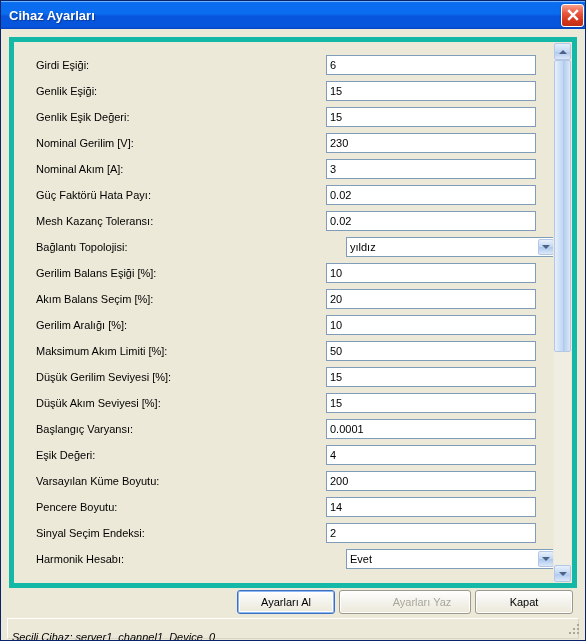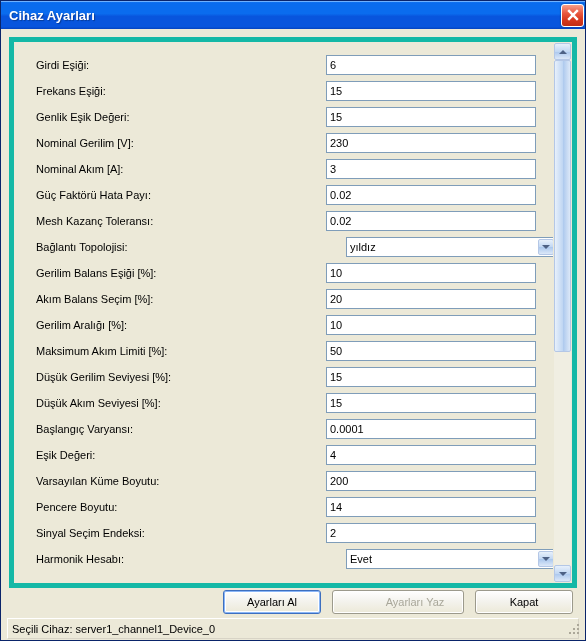--- a/index.html
+++ b/index.html
@@ -161,21 +161,21 @@
     border: 1px solid #b4c7e6;
     border-radius: 2px;
     box-sizing: border-box;
   }
 
   .button-row {
     position: absolute;
     right: 12px;
     bottom: 26px;
     display: flex;
-    gap: 11px;
+    gap: 4px;
     border-radius: 7px;
   }
   .btn {
     height: 22px;
     min-width: 72px;
     padding: 0 12px;
     border: 1px solid #9c9a8c;
     border-radius: 3px;
     background: linear-gradient(to bottom, #ffffff 0%, #f4f3ee 45%, #ece9d8 100%);
     font-family: Tahoma, Arial, sans-serif;
@@ -203,21 +203,22 @@
     padding: 0 4px;
     font-size: 11px;
     color: #000;
   }
   .statusbar .pane {
     border: 1px solid #d8d4c6;
     border-top-color: #fff;
     border-left-color: #fff;
     height: 21px;
     box-sizing: border-box;
-    padding: 4px 6px 0 4px;
+    padding: 12px 6px 0 4px;
+    font-style: italic;
   }
   .status-text { flex: 1; }
   .resize-grip {
     position: absolute;
     right: 2px;
     bottom: 2px;
     width: 14px;
     height: 14px;
   }
   .resize-grip svg { width: 14px; height: 14px; }
@@ -239,21 +240,21 @@
   <div class="client">
 
     <div class="panel-outer">
       <div class="scroll-area">
         <div class="rows" id="rows">
             <div class="row">
               <div class="label">Girdi Eşiği:</div>
               <div class="field"><input type="text" value="6" style=""></div>
             </div>
             <div class="row">
-              <div class="label">Frekans Eşiği:</div>
+              <div class="label">Genlik Eşiği:</div>
               <div class="field"><input type="text" value="15" style=""></div>
             </div>
             <div class="row">
               <div class="label">Genlik Eşik Değeri:</div>
               <div class="field"><input type="text" value="15" style=""></div>
             </div>
             <div class="row">
               <div class="label">Nominal Gerilim [V]:</div>
               <div class="field"><input type="text" value="230" style=""></div>
             </div>

